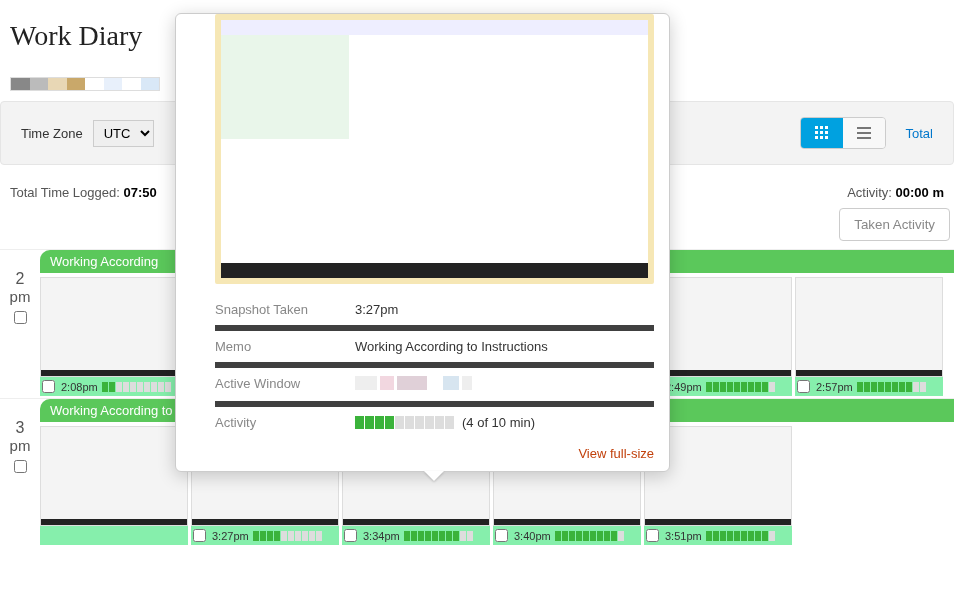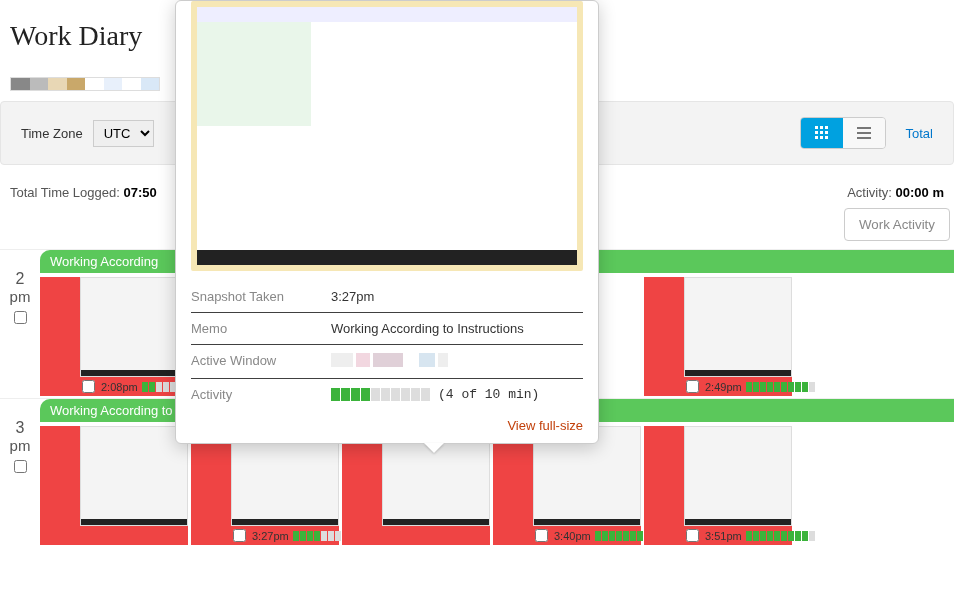--- a/index.html
+++ b/index.html
@@ -19,35 +19,35 @@
 .stats strong { color: #000; }
 .edit-btn { float: right; margin-right: 4px; margin-bottom: 8px; padding: 8px 14px; border: 1px solid #ccc; border-radius: 4px; background: #fff; color: #888; cursor: pointer; }
 .diary { clear: both; }
 .hour-row { display: flex; border-top: 1px solid #eee; }
 .hour-label { width: 40px; text-align: center; padding: 20px 4px; color: #555; font-size: 16px; }
 .hour-label .ampm { font-size: 15px; display: block; }
 .hour-label input { margin-top: 6px; }
 .hour-content { flex: 1; }
 .memo-bar { background: #5bc85b; color: #fff; padding: 4px 10px; font-size: 13px; border-radius: 10px 0 0 0; margin-bottom: 2px; }
 .thumbs { display: flex; gap: 3px; padding: 2px 0; }
-.thumb { width: 148px; background: #ef4444; padding-left: 40px; }
+.thumb { width: 148px; background: #86efac; }
 .thumb-img { width: 100%; height: 100px; background: #f4f4f4; border: 1px solid #ddd; position: relative; overflow: hidden; }
 .thumb-img::after { content:""; position:absolute; bottom:0; left:0; right:0; height:6px; background:#222; }
 .thumb-footer { display: flex; align-items: center; gap: 4px; padding: 3px 0; }
 .thumb-footer input { margin: 0 2px; }
 .thumb-time { font-size: 11px; color: #333; }
 .activity-bar { display: flex; gap: 1px; }
 .activity-bar span { width: 6px; height: 10px; background: #ddd; }
 .activity-bar span.on { background: #3bb33b; }
 
-.popover { position: absolute; top: 0; left: 175px; width: 424px; background: #fff; border: 1px solid #ccc; border-radius: 6px; box-shadow: 0 4px 18px rgba(0,0,0,.2); z-index: 10; padding-bottom: 10px; }
+.popover { position: absolute; top: 13px; left: 175px; width: 495px; background: #fff; border: 1px solid #ccc; border-radius: 6px; box-shadow: 0 4px 18px rgba(0,0,0,.2); z-index: 10; padding-bottom: 10px; padding-left: 24px; }
 .popover-img { margin: 0 15px 10px; border: 6px solid #f6e7b5; border-radius: 2px; height: 270px; background: linear-gradient(#eef 0 6%, #fff 6% 94%, #222 94% 100%); position: relative; overflow:hidden;}
 .popover-img::before{content:"";position:absolute;top:6%;left:0;width:30%;height:40%;background:#e9f6ea;}
 .popover-rows { padding: 0 15px; }
-.popover-row { display: flex; padding: 8px 0; border-top: 1px solid #404040; font-size: 13px; }
+.popover-row { display: flex; padding: 8px 0; border-top: 6px solid #404040; font-size: 13px; }
 .popover-row:first-child { border-top: none; }
 .popover-row .lbl { width: 140px; color: #888; }
 .popover-row .val { color: #333; }
 .popover .activity-bar span { width: 9px; height: 13px; }
 .pop-link { text-align: right; padding: 8px 15px 0; }
 .pop-link a { color: #c2410c; text-decoration: none; font-size: 13px; cursor: pointer; }
 .pop-arrow { position: absolute; bottom: -10px; left: 248px; width: 0; height: 0; border-left: 10px solid transparent; border-right: 10px solid transparent; border-top: 10px solid #fff; filter: drop-shadow(0 1px 1px rgba(0,0,0,.2)); }
 svg{display:block;}
 </style>
 </head>
@@ -106,21 +106,21 @@
   <div>
     <span>Total Time Logged:</span>
     <strong>07:50</strong>
   </div>
   <div>
     <span>Activity:</span>
     <strong>00:00 m</strong>
   </div>
 </div>
 
-<button class="edit-btn">Work Activity</button>
+<button class="edit-btn">Taken Activity</button>
 
 <div class="diary" id="diary">
     <div class="hour-row">
       <div class="hour-label"><div>2</div><span class="ampm">pm</span><input type="checkbox" style=""></div>
       <div class="hour-content">
         <div class="memo-bar">Working According</div>
         <div class="thumbs">
           <div class="thumb">
             <div class="thumb-img"></div>
             <div class="thumb-footer">
@@ -161,20 +161,39 @@
                 <span class="on"></span>
                 <span class="on"></span>
                 <span class="on"></span>
                 <span class="on"></span>
                 <span class="on"></span>
                 <span class="on"></span>
                 <span></span>
               </span>
             </div>
           </div>
+          <div class="thumb">
+            <div class="thumb-img"></div>
+            <div class="thumb-footer">
+              <input type="checkbox" style="">
+              <span class="thumb-time">2:57pm</span>
+              <span class="activity-bar">
+                <span class="on"></span>
+                <span class="on"></span>
+                <span class="on"></span>
+                <span class="on"></span>
+                <span class="on"></span>
+                <span class="on"></span>
+                <span class="on"></span>
+                <span class="on"></span>
+                <span></span>
+                <span></span>
+              </span>
+            </div>
+          </div>
         </div>
       </div>
     </div>
     <div class="hour-row">
       <div class="hour-label"><div>3</div><span class="ampm">pm</span><input type="checkbox" style=""></div>
       <div class="hour-content">
         <div class="memo-bar">Working According to Instructions</div>
         <div class="thumbs">
           <div class="thumb">
             <div class="thumb-img"></div>
@@ -193,20 +212,36 @@
                 <span></span>
                 <span></span>
                 <span></span>
                 <span></span>
                 <span></span>
               </span>
             </div>
           </div>
           <div class="thumb">
             <div class="thumb-img"></div>
+            <div class="thumb-footer">
+              <input type="checkbox" style="">
+              <span class="thumb-time">3:34pm</span>
+              <span class="activity-bar">
+                <span class="on"></span>
+                <span class="on"></span>
+                <span class="on"></span>
+                <span class="on"></span>
+                <span class="on"></span>
+                <span class="on"></span>
+                <span class="on"></span>
+                <span class="on"></span>
+                <span></span>
+                <span></span>
+              </span>
+            </div>
           </div>
           <div class="thumb">
             <div class="thumb-img"></div>
             <div class="thumb-footer">
               <input type="checkbox" style="">
               <span class="thumb-time">3:40pm</span>
               <span class="activity-bar">
                 <span class="on"></span>
                 <span class="on"></span>
                 <span class="on"></span>
@@ -263,21 +298,21 @@
           <span style="width:14px;height:14px;background:#f2d7e0"></span>
           <span style="width:30px;height:14px;background:#e0d0d8"></span>
           <span style="width:10px;height:14px;background:#fff"></span>
           <span style="width:16px;height:14px;background:#d7e5f0"></span>
           <span style="width:10px;height:14px;background:#eee"></span>
         </span>
       </span>
     </div>
     <div class="popover-row">
       <span class="lbl">Activity</span>
-      <span class="val" style="display:flex;align-items:center;gap:8px;font-family:Liberation Mono, monospace;">
+      <span class="val" style="display:flex;align-items:center;gap:8px;">
         <span class="activity-bar" id="pop-activity">
             <span class="on"></span>
             <span class="on"></span>
             <span class="on"></span>
             <span class="on"></span>
             <span></span>
             <span></span>
             <span></span>
             <span></span>
             <span></span>

